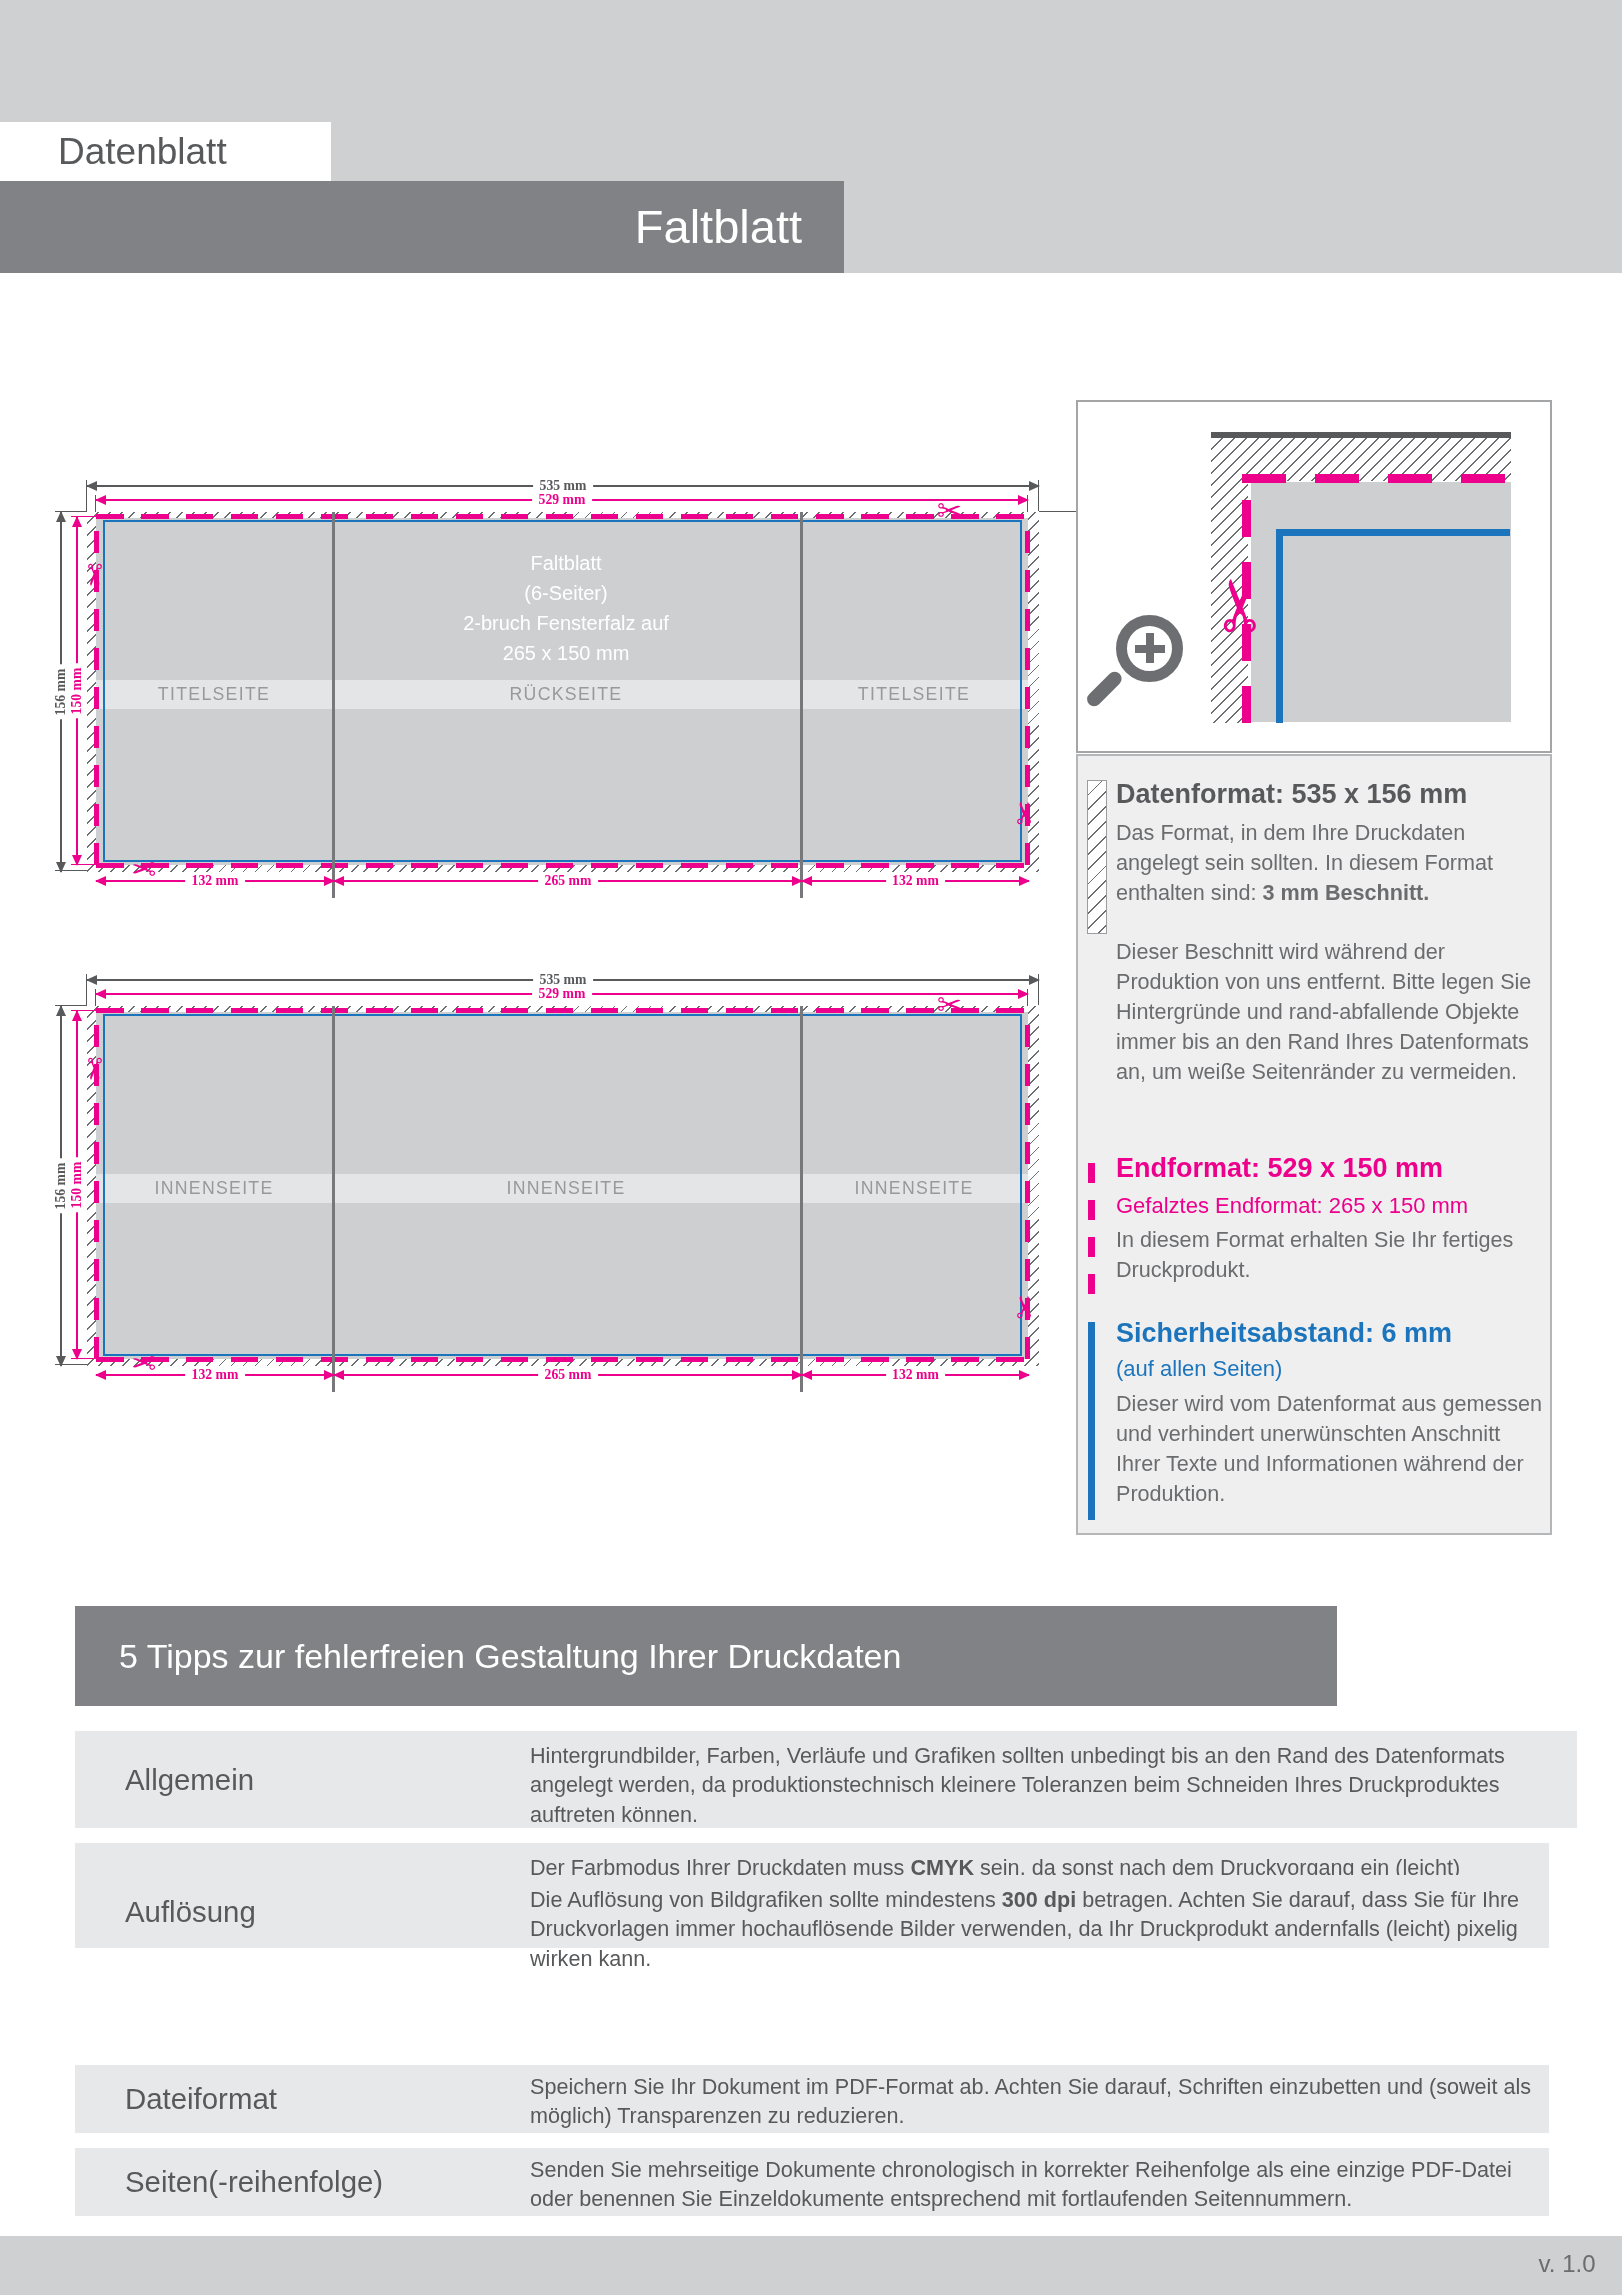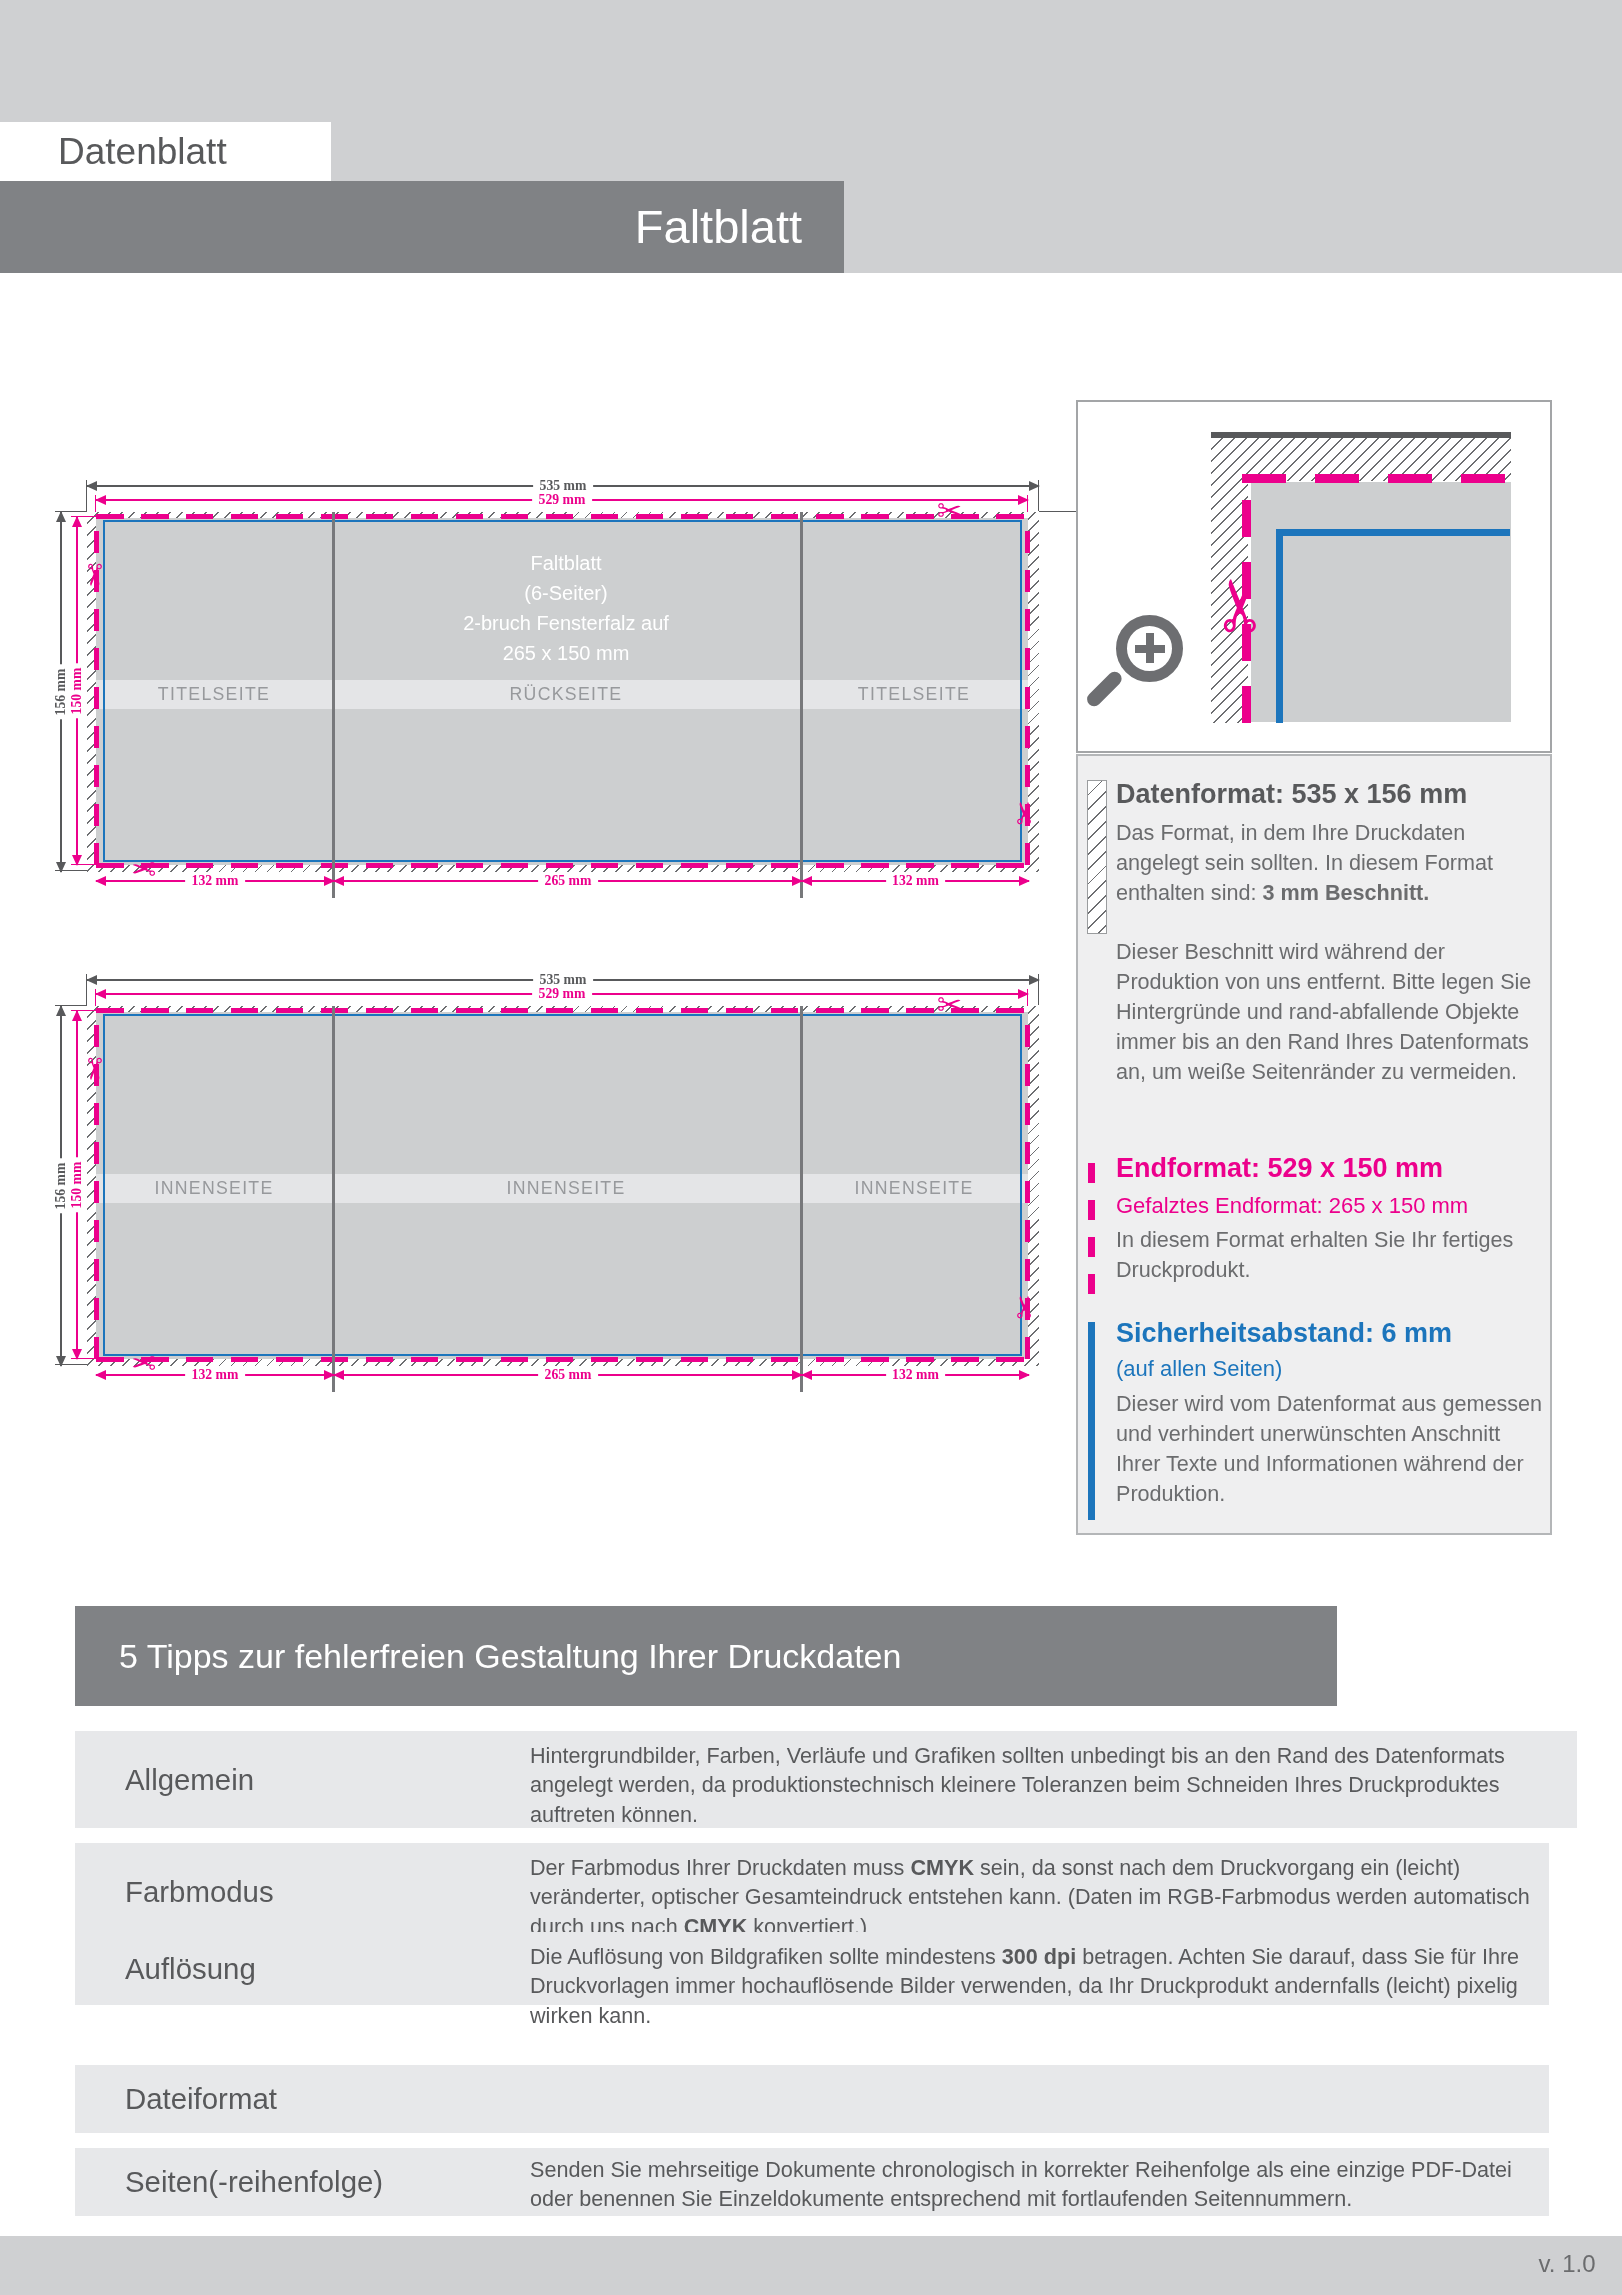--- a/index.html
+++ b/index.html
@@ -264,26 +264,27 @@
   <div class="abs tipsbar">5 Tipps zur fehlerfreien Gestaltung Ihrer Druckdaten</div>
 
   <div class="abs tiprow" style="top:1731px;height:97px;padding-left:28px;">
     <div class="tiplabel">Allgemein</div>
     <div class="tipdesc" style="top:9.8px;">Hintergrundbilder, Farben, Verläufe und Grafiken sollten unbedingt bis an den Rand des Datenformats angelegt werden, da produktionstechnisch kleinere Toleranzen beim Schneiden Ihres Druckproduktes auftreten können.</div>
   </div>
   <div class="abs tiprow" style="top:1843px;height:97px;">
     <div class="tiplabel">Farbmodus</div>
     <div class="tipdesc" style="top:9.8px;">Der Farbmodus Ihrer Druckdaten muss <b>CMYK</b> sein, da sonst nach dem Druckvorgang ein (leicht) veränderter, optischer Gesamteindruck entstehen kann. (Daten im RGB-Farbmodus werden automatisch durch uns nach <b>CMYK</b> konvertiert.)</div>
   </div>
-  <div class="abs tiprow" style="top:1932px;height:73px;">
+  <div class="abs tiprow" style="top:1875px;height:73px;">
     <div class="tiplabel">Auflösung</div>
     <div class="tipdesc" style="top:9.8px;">Die Auflösung von Bildgrafiken sollte mindestens <b>300 dpi</b> betragen. Achten Sie darauf, dass Sie für Ihre Druckvorlagen immer hochauflösende Bilder verwenden, da Ihr Druckprodukt andernfalls (leicht) pixelig wirken kann.</div>
   </div>
   <div class="abs tiprow" style="top:2065px;height:68px;">
     <div class="tiplabel">Dateiformat</div>
+    <div class="tipdesc" style="top:6.5px;">Speichern Sie Ihr Dokument im PDF-Format ab. Achten Sie darauf, Schriften einzubetten und (soweit als möglich) Transparenzen zu reduzieren.</div>
   </div>
   <div class="abs tiprow" style="top:2148px;height:68px;">
     <div class="tiplabel">Seiten(-reihenfolge)</div>
     <div class="tipdesc" style="top:6.5px;">Senden Sie mehrseitige Dokumente chronologisch in korrekter Reihenfolge als eine einzige PDF-Datei oder benennen Sie Einzeldokumente entsprechend mit fortlaufenden Seitennummern.</div>
   </div>
 
   <div class="abs footer">v. 1.0</div>
 </div>
 
 

